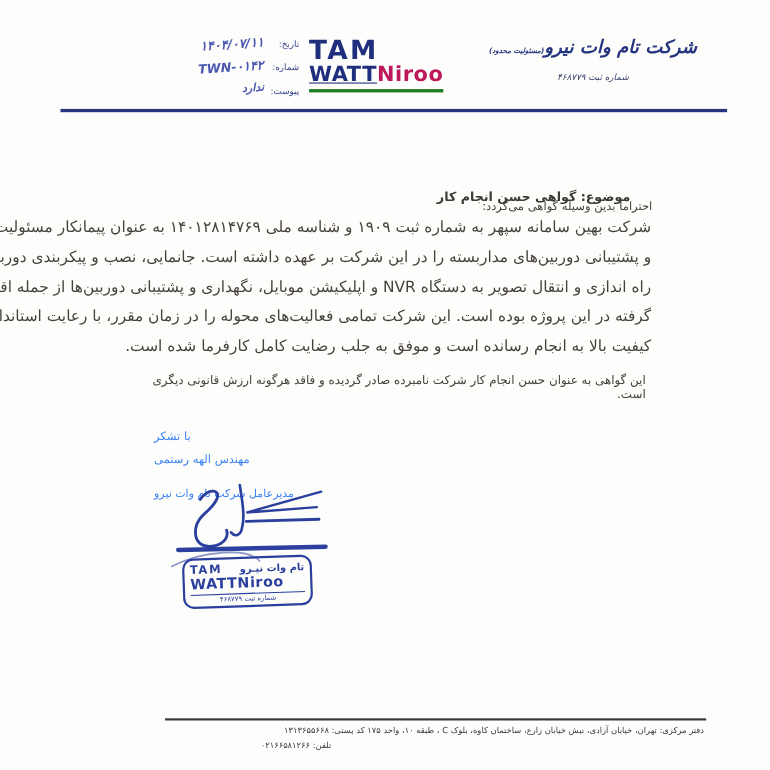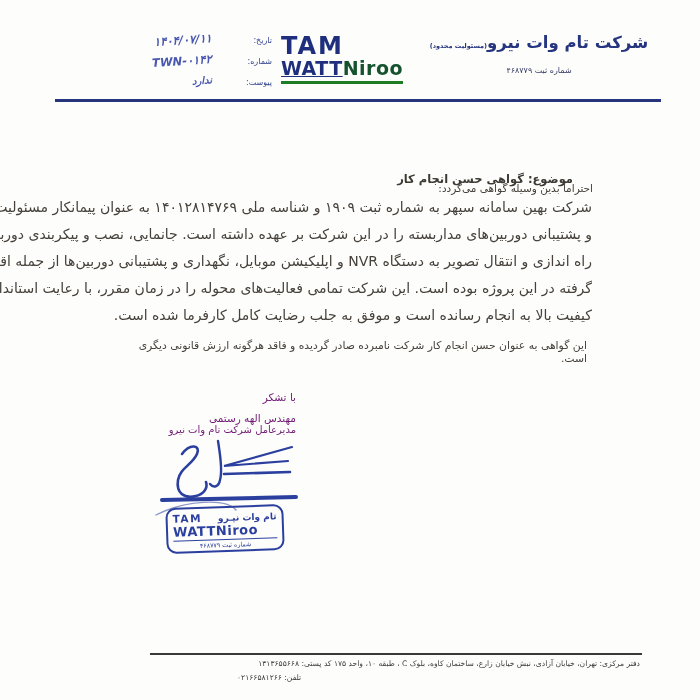--- a/index.html
+++ b/index.html
@@ -1,51 +1,51 @@
 <!DOCTYPE html>
 <html lang="fa"><head>
 <meta charset="utf-8">
 <style>
   html,body{margin:0;padding:0;}
   body{width:700px;height:700px;background:#ffffff;font-family:"DejaVu Sans",sans-serif;position:relative;overflow:hidden;}
   .page{position:absolute;inset:0;background:#fdfdfb;}
 
   
-  .company-block{position:absolute;top:33px;right:36px;width:250px;direction:rtl;text-align:center;color:#26357f;}
+  .company-block{position:absolute;top:33px;right:36px;width:250px;direction:rtl;text-align:center;color:#26357f;font-style:italic;}
   .company-title{font-size:16.5px;font-weight:bold;letter-spacing:0;line-height:1.2;}
   .company-sub{font-size:6.5px;font-weight:bold;}
   .reg-no{margin-top:13px;font-size:8px;color:#343a66;}
 
   .logo-block{position:absolute;top:34px;left:281px;width:140px;line-height:1;}
   .logo-tam{font-size:24px;font-weight:800;color:#1f2f7d;letter-spacing:2px;font-family:"DejaVu Sans",sans-serif;}
   .logo-line2{font-size:19px;font-weight:800;letter-spacing:.5px;margin-top:1px;}
   .logo-watt{color:#1f2f7d;text-decoration:underline;}
-  .logo-niroo{color:#14532d;}
+  .logo-niroo{color:#be185d;}
   .logo-underline{height:3px;background:#1e7d24;width:122px;margin-top:3px;}
 
   .fields-block{position:absolute;top:33px;left:152px;width:120px;direction:rtl;}
   .field-row{display:flex;align-items:flex-start;height:21px;direction:rtl;}
-  .flabel{font-size:8px;color:#31418f;width:32px;flex:none;padding-top:3px;padding-left:28px;}
+  .flabel{font-size:8px;color:#31418f;width:32px;flex:none;padding-top:3px;}
   .fval{font-size:11.5px;color:#3646a8;direction:ltr;unicode-bidi:embed;font-style:italic;transform:rotate(-4deg);white-space:nowrap;font-weight:bold;opacity:.9;}
   .fval.small{font-size:10px;}
 
   .header-rule{position:absolute;top:99px;left:55px;width:606px;height:3px;background:#27357e;}
 
   
   .subject{position:absolute;top:153px;right:127px;direction:rtl;font-size:11.5px;font-weight:bold;color:#3d3933;margin-top:19px;}
   .salutation{position:absolute;top:182px;right:107px;direction:rtl;font-size:10.5px;color:#46413b;}
   .paragraph{position:absolute;top:194px;right:108px;left:118px;direction:rtl;font-size:14px;color:#46413b;}
   .pline{height:27px;line-height:27px;text-align:justify;text-align-last:justify;white-space:nowrap;}
   .pline.last{text-align-last:right;}
   .closing{position:absolute;top:339px;right:113px;left:122px;direction:rtl;font-size:10.8px;color:#46413b;text-align:right;}
 
   
-  .signoff{position:absolute;top:391px;left:128px;width:168px;text-align:right;direction:rtl;color:#701a75;}
+  .signoff{position:absolute;top:391px;left:140px;width:168px;text-align:left;direction:rtl;color:#3b82f6;}
   .signoff .thanks{font-size:10.5px;margin-bottom:9px;}
-  .signoff .name{font-size:10.5px;margin-bottom:0;}
+  .signoff .name{font-size:10.5px;margin-bottom:20px;}
   .signoff .role{font-size:10px;}
   .signature-svg{position:absolute;top:436px;left:140px;}
 
   
   .stamp{position:absolute;top:506px;left:166px;width:118px;transform:rotate(-2deg);color:#2b3f9e;}
   .stamp-box{border:2.5px solid #2b3f9e;border-radius:10px;padding:3px 5px 2px 5px;background:rgba(255,255,255,.0);}
   .stamp-l1{display:flex;flex-direction:row-reverse;justify-content:space-between;align-items:baseline;direction:ltr;}
   .stamp-fa{font-size:9px;font-weight:bold;direction:rtl;}
   .stamp-tam{font-size:10.5px;font-weight:800;letter-spacing:1.5px;}
   .stamp-watt{font-size:13px;font-weight:800;letter-spacing:.5px;border-bottom:1.5px solid #2b3f9e;padding-bottom:1px;}

